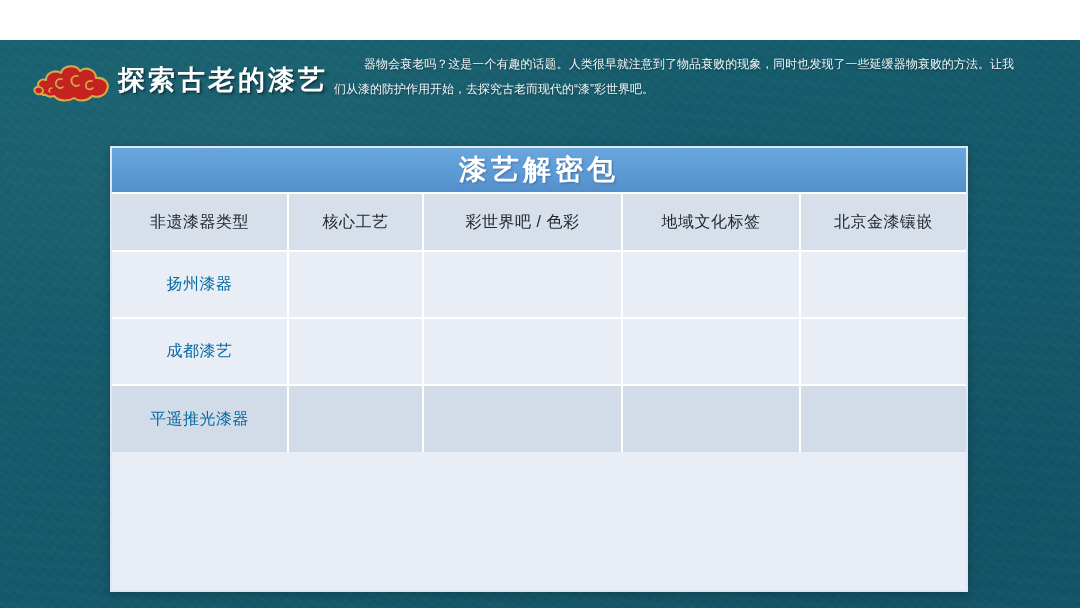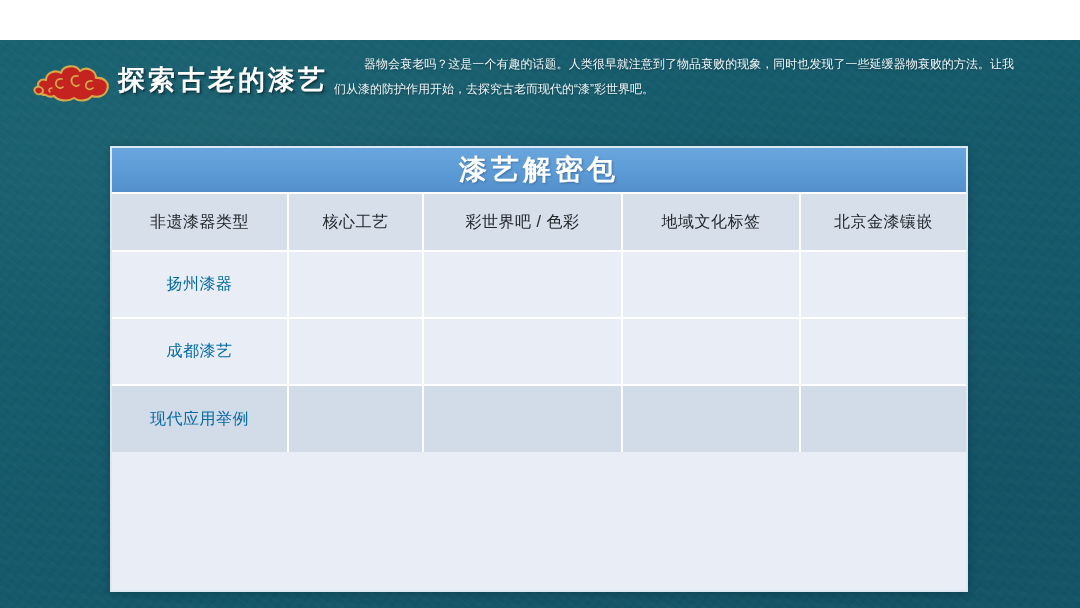--- a/index.html
+++ b/index.html
@@ -210,21 +210,21 @@
           <td></td>
         </tr>
         <tr class="row-odd">
           <td>成都漆艺</td>
           <td></td>
           <td></td>
           <td></td>
           <td></td>
         </tr>
         <tr class="row-even">
-          <td>现代应用举例</td>
+          <td>平遥推光漆器</td>
           <td></td>
           <td></td>
           <td></td>
           <td></td>
         </tr>
       </tbody>
     </table>
 
   </div>
 </div>

